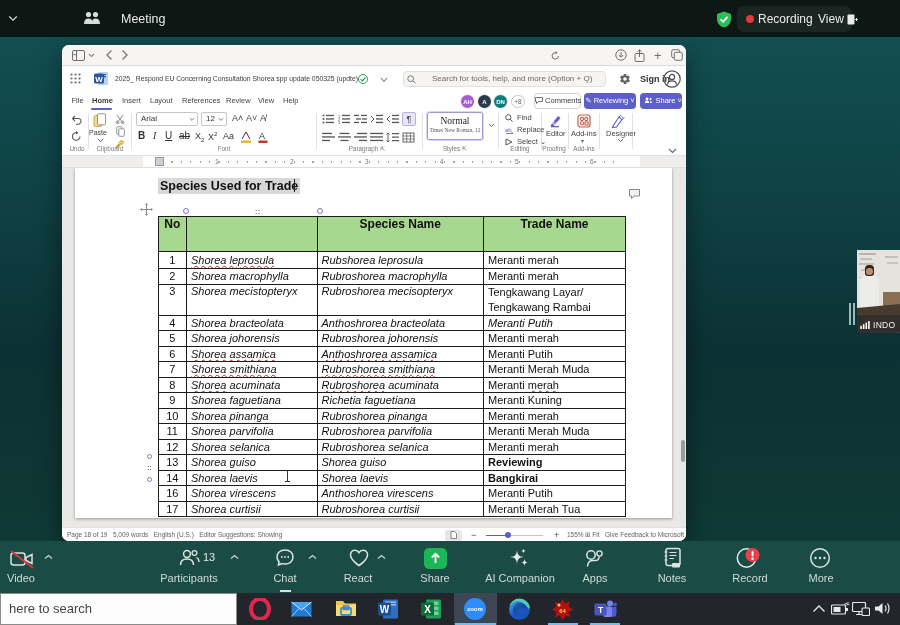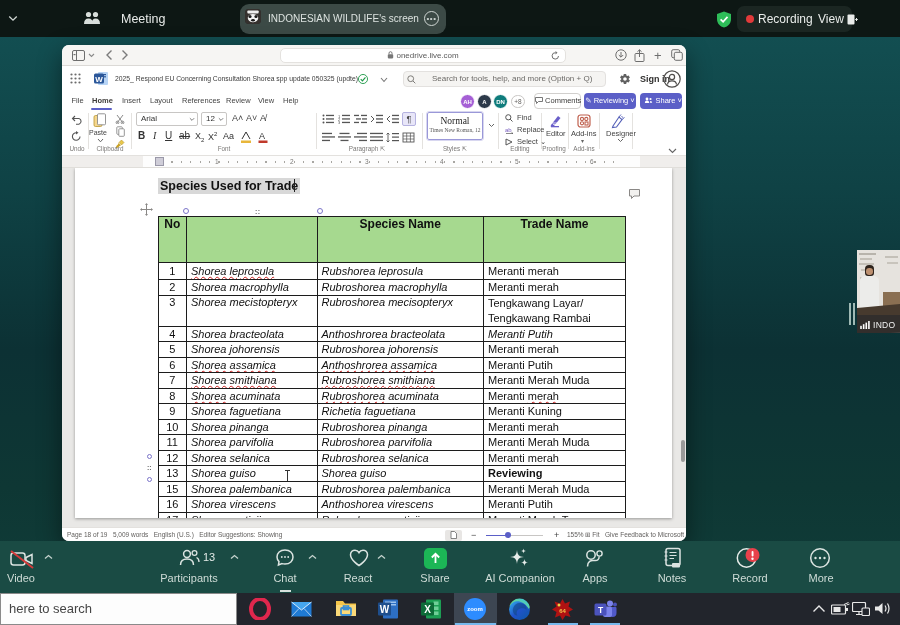--- a/index.html
+++ b/index.html
@@ -63,34 +63,20 @@
     <svg class="chev" viewBox="0 0 12 8">
       <path d="M1.5 1.5 L6 6 L10.5 1.5" stroke="#cfd6d3" stroke-width="1.6" fill="none"></path>
     </svg>
     <svg style="position:absolute;left:83px;top:10px" width="18" height="16" viewBox="0 0 18 16">
       <circle cx="5.5" cy="4.5" r="2.6" fill="#d8dedb"></circle>
       <circle cx="12.5" cy="4.5" r="2.6" fill="#d8dedb"></circle>
       <path d="M1 14 Q1 8.5 5.5 8.5 Q10 8.5 10 14 Z" fill="#d8dedb"></path>
       <path d="M8.5 14 Q8.8 8.5 12.5 8.5 Q17 8.5 17 14 Z" fill="#d8dedb"></path>
     </svg>
     <div id="meetingtxt">Meeting</div>
-    <div id="pill">
-      <div class="logo">
-        <svg width="16" height="15" viewBox="0 0 21 20">
-          <rect width="21" height="20" fill="#35312e"></rect>
-          <rect x="3" y="2" width="15" height="4" rx="1" fill="#efefef"></rect>
-          <ellipse cx="10.5" cy="12" rx="7" ry="5.5" fill="#f3f3f3"></ellipse>
-          <circle cx="6.5" cy="10" r="2.1" fill="#1b1b1b"></circle>
-          <circle cx="14.5" cy="10" r="2.1" fill="#1b1b1b"></circle>
-          <ellipse cx="10.5" cy="15" rx="2.6" ry="1.8" fill="#1b1b1b"></ellipse>
-        </svg>
-      </div>
-      <div class="ptxt">INDONESIAN WILDLIFE's screen</div>
-      <div class="dots">•••</div>
-    </div>
     <svg style="position:absolute;left:716px;top:11px" width="16" height="17" viewBox="0 0 16 17">
       <path d="M8 0.5 L15 3 V8 C15 12.5 12 15.5 8 16.5 C4 15.5 1 12.5 1 8 V3 Z" fill="#2ebd59"></path>
       <path d="M4.6 8.3 L7.1 10.8 L11.5 5.9" stroke="#fff" stroke-width="1.7" fill="none"></path>
     </svg>
     <div id="recpill">
       <div id="recdot"></div>
       <div id="rectxt">Recording</div>
       <div id="viewtxt">View</div>
       <svg style="position:absolute;left:110px;top:8px" width="11" height="11" viewBox="0 0 11 11">
         <rect x="0.5" y="0.5" width="7" height="10" rx="1" fill="#e9ecea"></rect>
@@ -108,24 +94,20 @@
       </svg>
       <svg style="position:absolute;left:26px;top:8px" width="7" height="5" viewBox="0 0 7 5">
         <path d="M1 1 L3.5 3.5 L6 1" stroke="#8a8a8a" stroke-width="1.1" fill="none"></path>
       </svg>
       <svg style="position:absolute;left:43px;top:4px" width="8" height="12" viewBox="0 0 8 12">
         <path d="M6.5 1.5 L2 6 L6.5 10.5" stroke="#7b7b7b" stroke-width="1.4" fill="none"></path>
       </svg>
       <svg style="position:absolute;left:59px;top:4px" width="8" height="12" viewBox="0 0 8 12">
         <path d="M1.5 1.5 L6 6 L1.5 10.5" stroke="#7b7b7b" stroke-width="1.4" fill="none"></path>
       </svg>
-      <div id="urlbox"><svg width="7" height="8" viewBox="0 0 7 8" style="vertical-align:-1px">
-          <rect x="0.8" y="3.2" width="5.4" height="4.2" rx="0.8" fill="#777"></rect>
-          <path d="M2 3.2 V2.2 A1.5 1.5 0 0 1 5 2.2 V3.2" fill="none" stroke="#777" stroke-width="1"></path>
-        </svg> onedrive.live.com</div>
       <svg style="position:absolute;left:489px;top:6px" width="9" height="10" viewBox="0 0 9 10">
         <path d="M7.5 5 A3.2 3.2 0 1 1 4.5 1.7" stroke="#6e6e6e" stroke-width="1" fill="none"></path>
         <path d="M4.5 0 L6.5 1.7 L4.5 3.4 Z" fill="#6e6e6e"></path>
       </svg>
       <svg style="position:absolute;left:553px;top:4px" width="12" height="12" viewBox="0 0 12 12">
         <circle cx="6" cy="6" r="5.2" fill="none" stroke="#6e6e6e" stroke-width="1"></circle>
         <path d="M6 3 L6 8 M3.8 6 L6 8.2 L8.2 6" stroke="#6e6e6e" stroke-width="1" fill="none"></path>
       </svg>
       <svg style="position:absolute;left:572px;top:3.5px" width="11" height="13" viewBox="0 0 11 13">
         <rect x="1" y="4.5" width="9" height="8" rx="1" fill="none" stroke="#6e6e6e" stroke-width="1"></rect>
@@ -423,21 +405,21 @@
         <div style="position:absolute;left:210px;top:302px;width:5px;height:1px;background:#333"></div>
         <div style="position:absolute;left:210px;top:313px;width:5px;height:1px;background:#333"></div>
         <table id="stable">
           <colgroup>
             <col style="width:28.5px">
             <col style="width:130.5px">
             <col style="width:166.5px">
             <col style="width:142px">
           </colgroup>
           <tbody>
-            <tr class="hdr" style="height:46px">
+            <tr class="hdr" style="height:35px">
               <td>No</td>
               <td></td>
               <td>Species Name</td>
               <td>Trade Name</td>
             </tr>
           <tr style="height:17.5px">
               <td class="c1">1</td>
               <td class="it"><span class="sq">Shorea leprosula</span></td>
               <td class="it">Rubshorea leprosula</td>
               <td>Meranti merah</td>
@@ -508,24 +490,24 @@
               <td class="it">Rubroshorea selanica</td>
               <td>Meranti merah</td>
             </tr>
           <tr style="height:15.5px">
               <td class="c1">13</td>
               <td class="it">Shorea guiso</td>
               <td class="it">Shorea guiso</td>
               <td style="font-weight:bold">Reviewing</td>
             </tr>
           <tr style="height:15.5px">
-              <td class="c1">15</td>
-              <td class="it">Shorea palembanica</td>
-              <td class="it">Rubroshorea palembanica</td>
-              <td>Meranti Merah Muda</td>
+              <td class="c1">14</td>
+              <td class="it">Shorea laevis</td>
+              <td class="it">Shorea laevis</td>
+              <td style="font-weight:bold">Bangkirai</td>
             </tr>
           <tr style="height:15.5px">
               <td class="c1">16</td>
               <td class="it">Shorea virescens</td>
               <td class="it">Anthoshorea virescens</td>
               <td>Meranti Putih</td>
             </tr>
           <tr style="height:15.5px">
               <td class="c1">17</td>
               <td class="it">Shorea curtisii</td>

